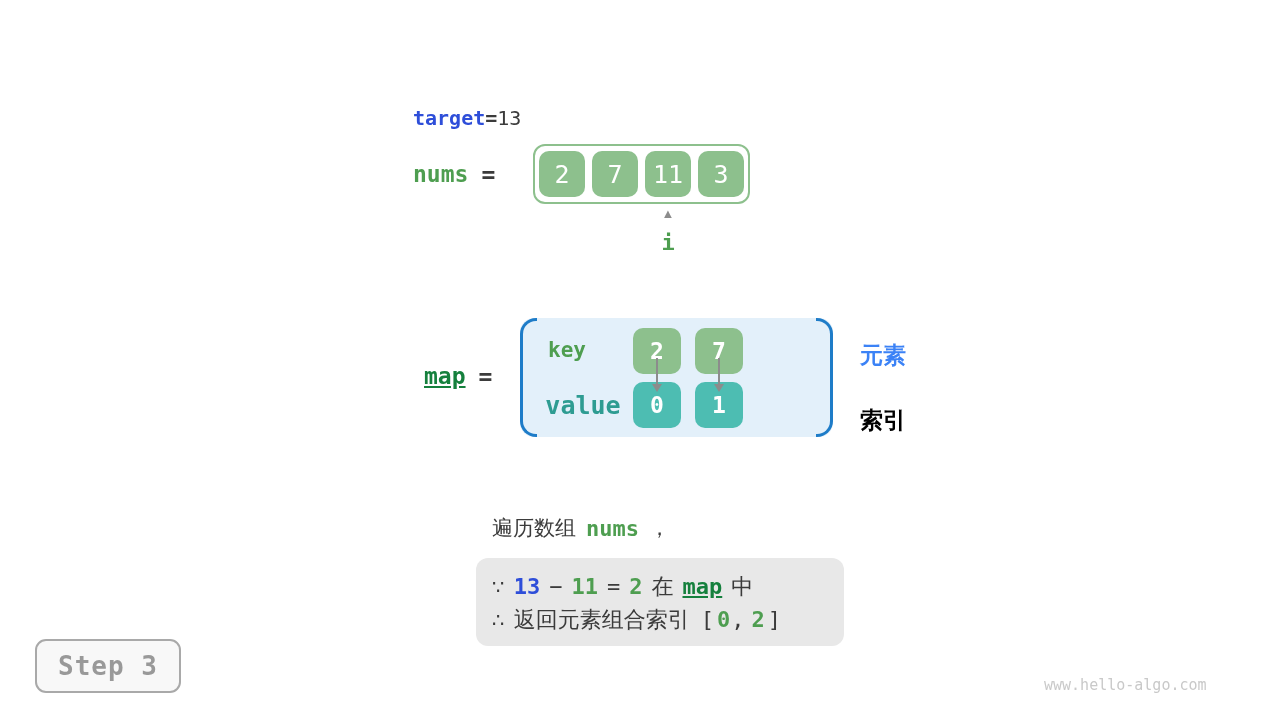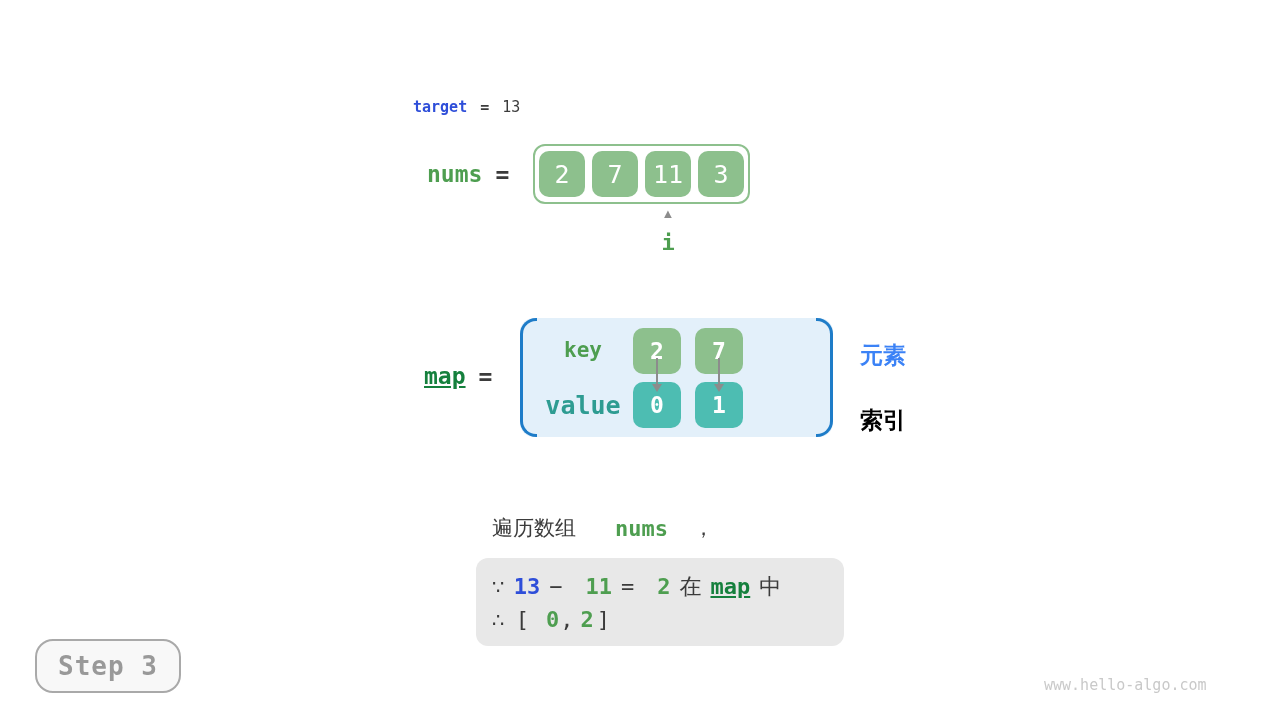--- a/index.html
+++ b/index.html
@@ -8,27 +8,27 @@
     overflow: hidden;
     font-family: "DejaVu Sans Mono", "Liberation Mono", monospace;
   }
   .abs { position: absolute; }
   .mono { font-family: "DejaVu Sans Mono", "Liberation Mono", monospace; }
   .sans { font-family: "Liberation Sans", "DejaVu Sans", sans-serif; }
 
   
   .c-royal  { color: #2e4ed9; }
   .c-azure  { color: #15803d; text-decoration: underline; }
-  .c-green  { color: #4e9e50; margin-left: 14px; }
+  .c-green  { color: #4e9e50; }
   .c-dark   { color: #3b3b3b; }
 
   .bold { font-weight: 700; }
 
   
-  .target-row { left: 413px; top: 98px; display: flex; align-items: center; gap: 13px; font-size: 15px; }
+  .target-row { left: 413px; top: 106px; display: flex; align-items: center; font-size: 20px; }
   .nums-label-row { left: 413px; top: 161px; display: flex; align-items: center; gap: 13px; font-size: 23px; }
 
   
   .array-box {
     left: 533px; top: 144px; width: 217px; height: 60px;
     border: 2.5px solid #8dc08d; border-radius: 12px; background: #ffffff;
     display: flex; align-items: center; justify-content: center; gap: 7px;
     box-sizing: border-box;
   }
   .cell {
@@ -41,21 +41,21 @@
   .pointer-caret { left: 655px; top: 206px; width: 26px; text-align: center; color: #8c8c8c; font-size: 13px; }
   .pointer-label { left: 655px; top: 230px; width: 26px; text-align: center; color: #4e9e50; font-size: 22px; font-weight: 700; }
 
   
   .map-label-row { left: 424px; top: 363px; display: flex; align-items: center; gap: 13px; font-size: 23px; }
   .map-panel { left: 520px; top: 318px; width: 313px; height: 119px; background: #e3f0fa; border-radius: 14px; }
   .bracket { top: 318px; width: 17px; height: 119px; box-sizing: border-box; }
   .bracket-left  { left: 520px; border-left: 3px solid #1e7cc8; border-top: 3px solid #1e7cc8; border-bottom: 3px solid #1e7cc8; border-radius: 16px 0 0 16px; }
   .bracket-right { left: 816px; border-right: 3px solid #1e7cc8; border-top: 3px solid #1e7cc8; border-bottom: 3px solid #1e7cc8; border-radius: 0 16px 16px 0; }
 
-  .key-label   { left: 548px; top: 338px; width: 70px; text-align: center; font-size: 21px; font-weight: 700; color: #4e9e50; }
+  .key-label   { left: 548px; top: 338px; width: 70px; text-align: left; font-size: 21px; font-weight: 700; color: #4e9e50; }
   .value-label { left: 540px; top: 391px; width: 86px; text-align: center; font-size: 25px; font-weight: 700; color: #2e9c92; }
 
   .kv-cell {
     width: 48px; height: 46px; border-radius: 10px;
     color: #ffffff; font-size: 23px; font-weight: 600;
     display: flex; align-items: center; justify-content: center;
   }
   .kv-green { background: #8dc08d; }
   .kv-teal  { background: #4dbdb2; }
   .key-1 { left: 633px; top: 328px; }
@@ -70,35 +70,35 @@
     border-top: 8px solid #8c8c8c;
   }
   .arrow-1 { left: 656px; }
   .arrow-2 { left: 718px; }
 
   .side-label { left: 860px; width: 60px; font-size: 23px; font-weight: 700; }
   .side-el  { top: 340px; color: #3b82f6; }
   .side-idx { top: 405px; color: #000000; }
 
   
-  .caption { left: 492px; top: 514px; display: flex; align-items: center; gap: 25px; font-size: 21px; }
+  .caption { left: 492px; top: 514px; display: flex; align-items: center; gap: 10px; font-size: 21px; }
   .caption .code { font-size: 22px; font-weight: 700; }
 
   
   .conclusion {
     left: 476px; top: 558px; width: 368px; height: 88px; border-radius: 12px;
     background: #e8e8e8; box-sizing: border-box; padding: 12px 0 0 16px;
   }
   .concl-line { display: flex; align-items: center; gap: 9px; font-size: 22px; height: 33px; }
   .concl-line .sym { font-size: 20px; }
 
   
   .step-badge {
     left: 35px; top: 639px; width: 146px; height: 54px; box-sizing: border-box;
-    border: 2px solid #a9a9a9; border-radius: 18px; background: #f8f8f8;
+    border: 2px solid #a9a9a9; border-radius: 11px; background: #f8f8f8;
     display: flex; align-items: center; justify-content: center;
     color: #999999; font-size: 26px; font-weight: 700; letter-spacing: 1px;
   }
 
   
   .watermark { left: 1044px; top: 676px; color: #c9c9c9; font-size: 15px; }
 </style>
 </head>
 <body>
 
@@ -161,20 +161,21 @@
       <span class="mono c-dark">−</span>
       <span class="mono bold c-green">11</span>
       <span class="mono c-dark">=</span>
       <span class="mono bold c-green">2</span>
       <span class="sans c-dark">在</span>
       <span class="mono bold c-azure">map</span>
       <span class="sans c-dark">中</span>
     </div>
     <div class="concl-line">
       <span class="sans c-dark sym">∴</span>
+      <span class="sans c-dark">返回元素组合索引</span>
       <span class="mono c-dark" style="margin-left:2px; margin-right:-6px;">[</span>
       <span class="mono bold c-green">0</span>
       <span class="mono c-dark" style="margin-left:-8px;">,</span>
       <span class="mono bold c-green" style="margin-left:-2px;">2</span>
       <span class="mono c-dark" style="margin-left:-6px;">]</span>
     </div>
   </div>
 
   <div class="abs step-badge mono">Step 3</div>
 

